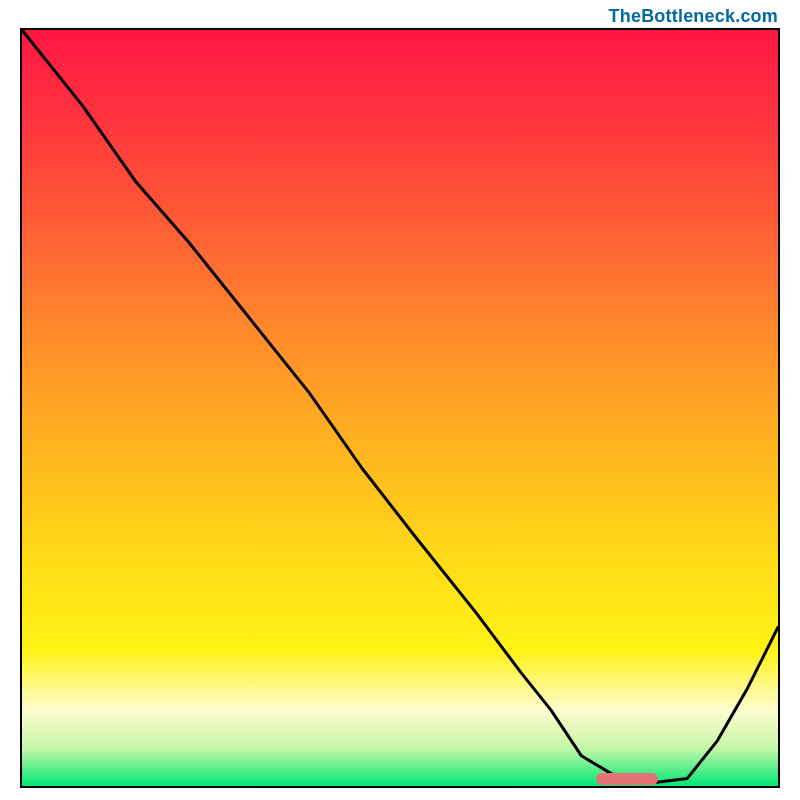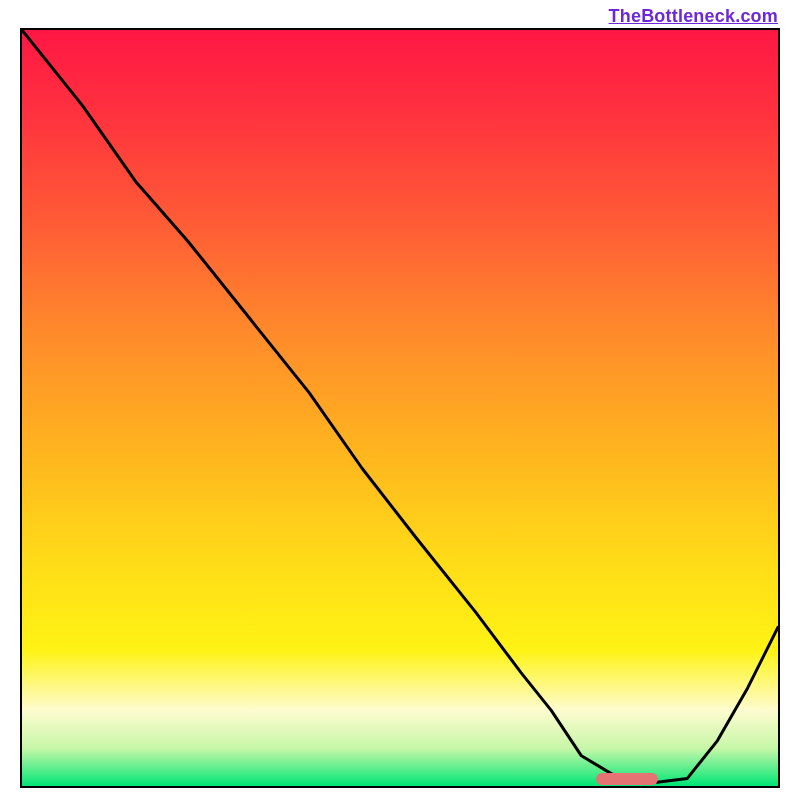--- a/index.html
+++ b/index.html
@@ -9,23 +9,22 @@
       background: #fff;
       position: relative;
       font-family: Arial, sans-serif;
     }
     .attribution {
       position: absolute;
       top: 6px;
       right: 22px;
       font-size: 18px;
       font-weight: bold;
-      color: #6d28d9;
+      color: #0369a1;
       letter-spacing: 0.2px;
-      text-decoration: underline;
     }
     .frame {
       position: absolute;
       top: 28px;
       left: 20px;
       width: 760px;
       height: 760px;
       border: 2px solid #000;
       box-sizing: border-box;
     }

